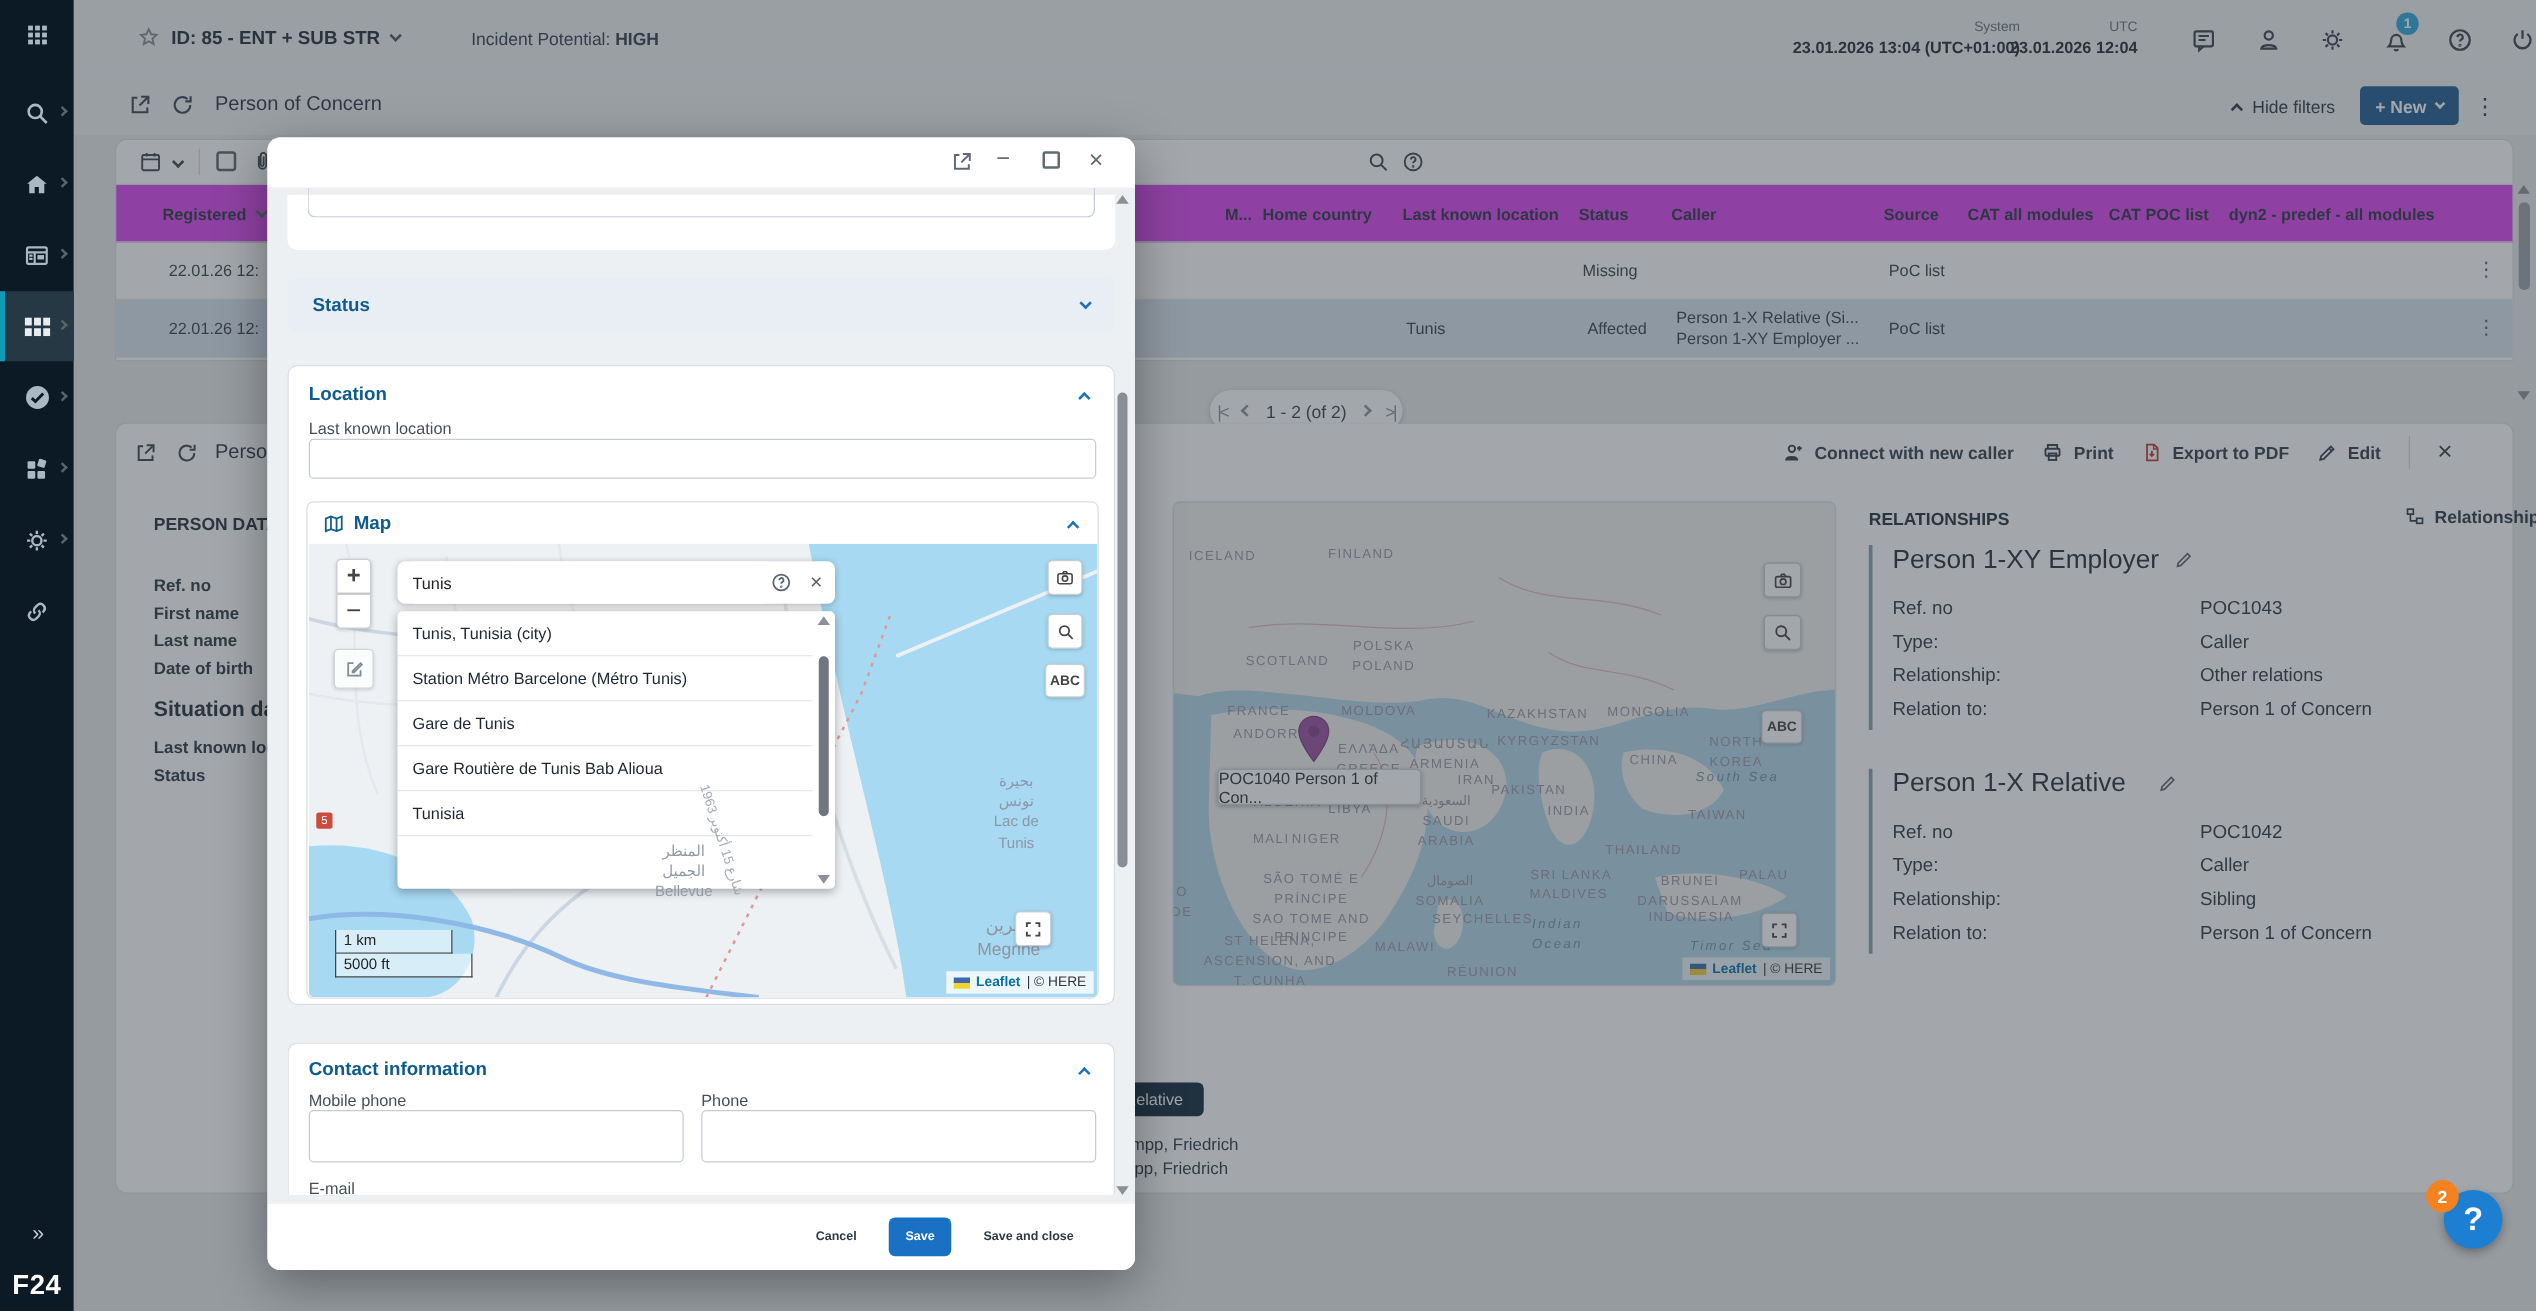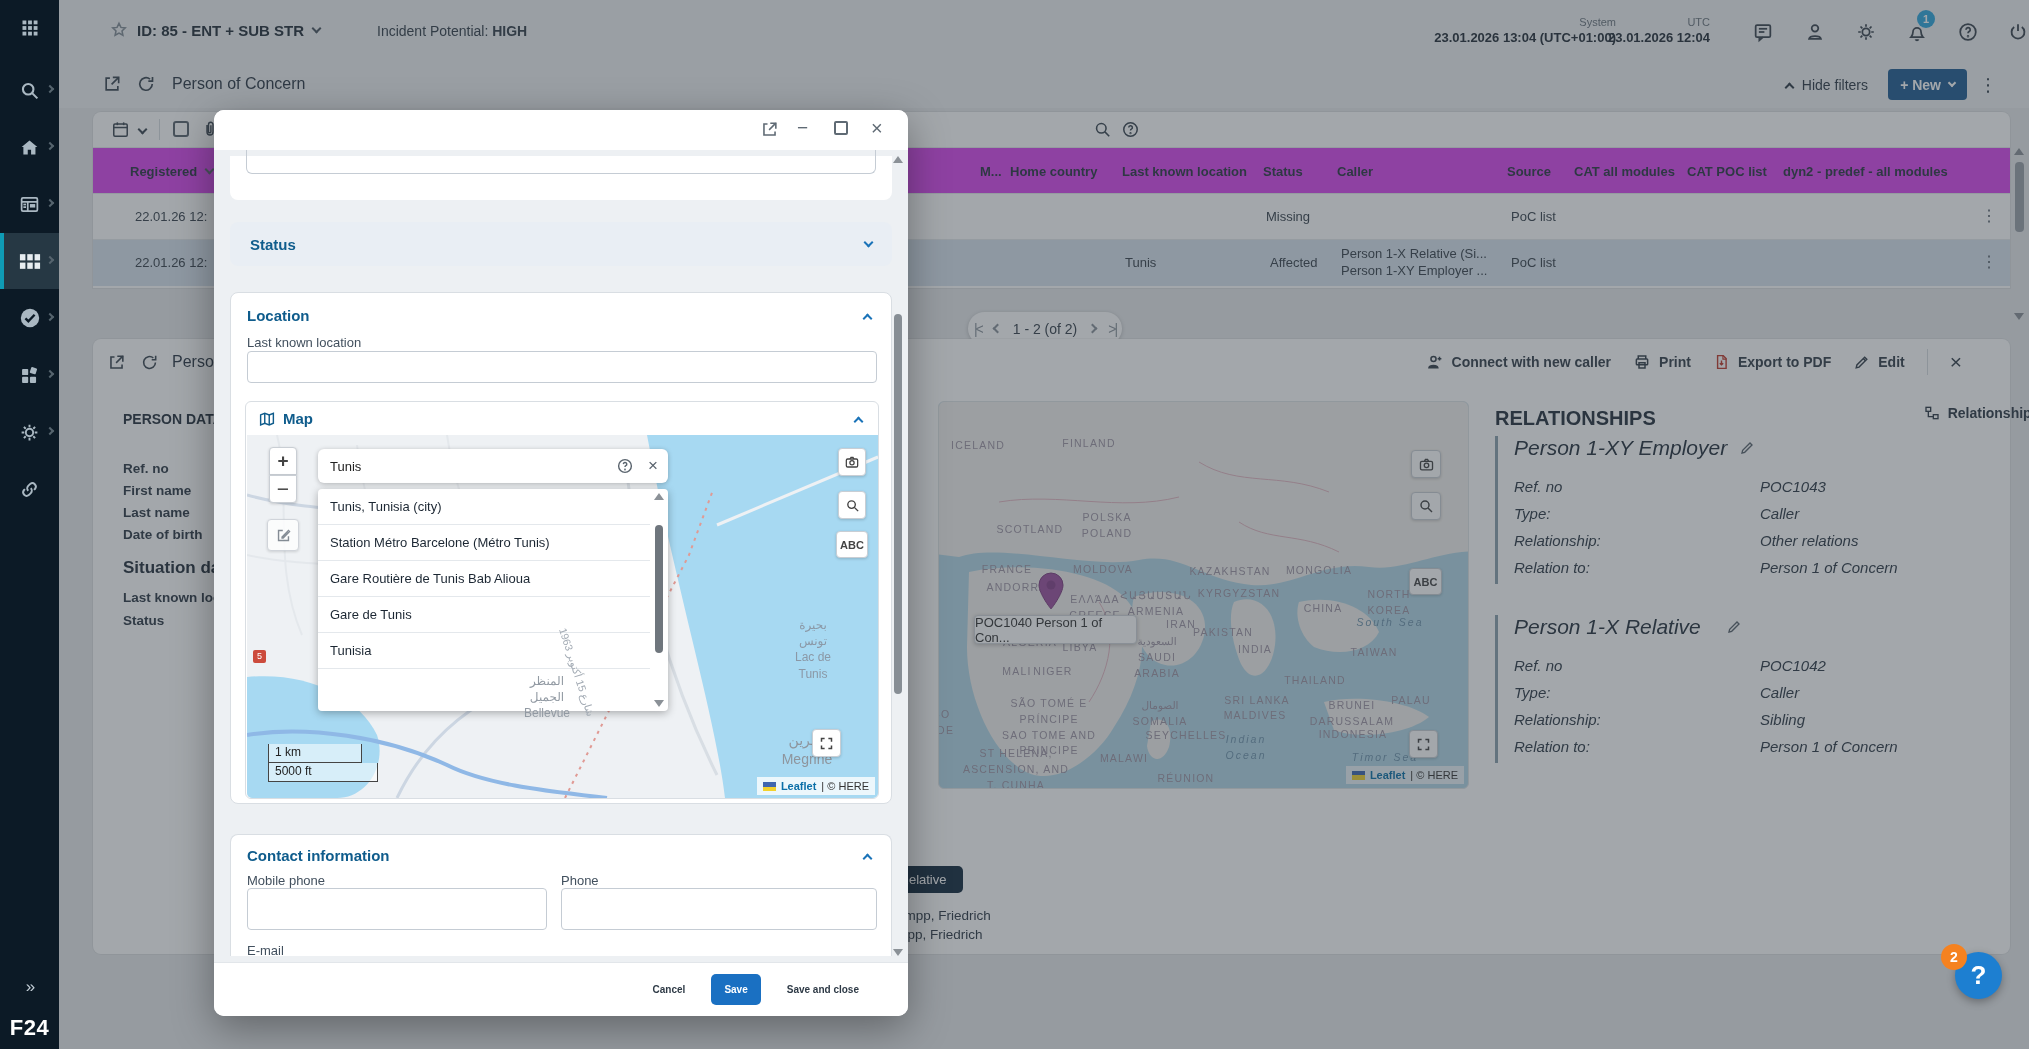--- a/index.html
+++ b/index.html
@@ -33,21 +33,21 @@
   
   .card { position:absolute; background:#fff; border-radius:8px; box-shadow:0 0 0 1px rgba(0,0,0,.04); }
 
   
   .th { position:absolute; top:0; height:46px; display:flex; align-items:center; font-size:13px; font-weight:bold; color:#2a3642; }
   .td { position:absolute; font-size:13px; color:#39434d; }
   #row2 { background:#d9e4ee; }
 
   
   .fieldlbl { font-size:13.5px; font-weight:bold; color:#2e3a46; }
-  .rel-card { border-left:3px solid #8ba0ae;font-style:italic; }
+  .rel-card { border-left:3px solid #8ba0ae; }
   .rel-lbl { position:absolute; left:16px; font-size:15px; color:#2e3a46; }
   .rel-val { position:absolute; left:262px; font-size:15px; color:#2e3a46; }
   .cty { position:absolute; font-size:10.5px; letter-spacing:1.2px; color:#9e95a5; text-align:center; transform:translateX(-50%); white-space:pre-line; line-height:1.5; }
   .sea { color:#6f94ad; font-style:italic; letter-spacing:2px; }
 
   
   #dim { position:absolute; left:59px; top:0; width:1970px; height:1049px; background:rgba(52,60,68,.45); z-index:40; }
 
   
   #modal { position:absolute; left:214px; top:110px; width:694px; height:906px; background:#fff; border-radius:10px; box-shadow:0 12px 40px rgba(0,0,0,.35); z-index:50; }
@@ -485,21 +485,21 @@
         </svg>
     </div>
     <div class="abs flex" style="right:4px;bottom:4px;height:18px;background:rgba(255,255,255,.75);padding:0 6px;gap:5px;font-size:11px;color:#333;">
       <span style="width:13px;height:9px;background:linear-gradient(#3f67b0 50%,#f2d22e 50%);display:inline-block;"></span>
       <span style="color:#0a6fa8;font-weight:bold;">Leaflet</span>
       <span>| © HERE</span>
     </div>
   </div>
 
   <div class="abs" style="left:1402px;top:68px;width:517px;">
-    <div style="font-size:20px;font-weight:bold;color:#25313d;">RELATIONSHIPS</div>
+    <div style="font-size:14px;font-weight:bold;color:#25313d;">RELATIONSHIPS</div>
     <div class="abs flex" style="right:-78px;top:-2px;gap:8px;font-size:14px;font-weight:bold;color:#2e3a46;width:auto;">
       <svg width="16" height="16" viewBox="0 0 24 24" fill="none" stroke="currentColor" stroke-width="2">
           <rect x="3" y="3.5" width="7" height="6"></rect>
           <rect x="14" y="14.5" width="7" height="6"></rect>
           <path d="M6.5 9.5v8h7.5"></path>
         </svg>
       <span>Relationship diagram</span>
     </div>
 
     <div class="rel-card abs" style="left:0;top:29px;width:517px;height:148px;">
@@ -618,22 +618,22 @@
                   <circle cx="12" cy="16.6" r=".4" fill="currentColor"></circle>
                 </svg>
             </span>
             <span style="color:#5a646e;font-size:17px;">×</span>
           </div>
 
           <div class="abs" style="left:71px;top:54px;width:350px;height:222px;background:#fff;border-radius:4px;box-shadow:0 2px 8px rgba(0,0,0,.3);overflow:hidden;">
             <div style="padding-right:18px;">
               <div class="ddi">Tunis, Tunisia (city)</div>
               <div class="ddi">Station Métro Barcelone (Métro Tunis)</div>
+              <div class="ddi">Gare de Tunis</div>
               <div class="ddi">Gare Routière de Tunis Bab Alioua</div>
-              <div class="ddi">Gare de Tunis</div>
               <div class="ddi">Tunisia</div>
             </div>
             <div class="abs" style="right:3px;top:4px;width:12px;height:214px;">
               <div class="sbarrow up abs" style="left:1px;top:0;border-left-width:5px;border-right-width:5px;"></div>
               <div class="sbthumb abs" style="left:2px;top:32px;width:8px;height:128px;background:#6f767d;"></div>
               <div class="sbarrow down abs" style="left:1px;bottom:0;"></div>
             </div>
           </div>
 
           <div class="mapbtn" style="left:591px;top:13px;width:28px;height:28px;">

